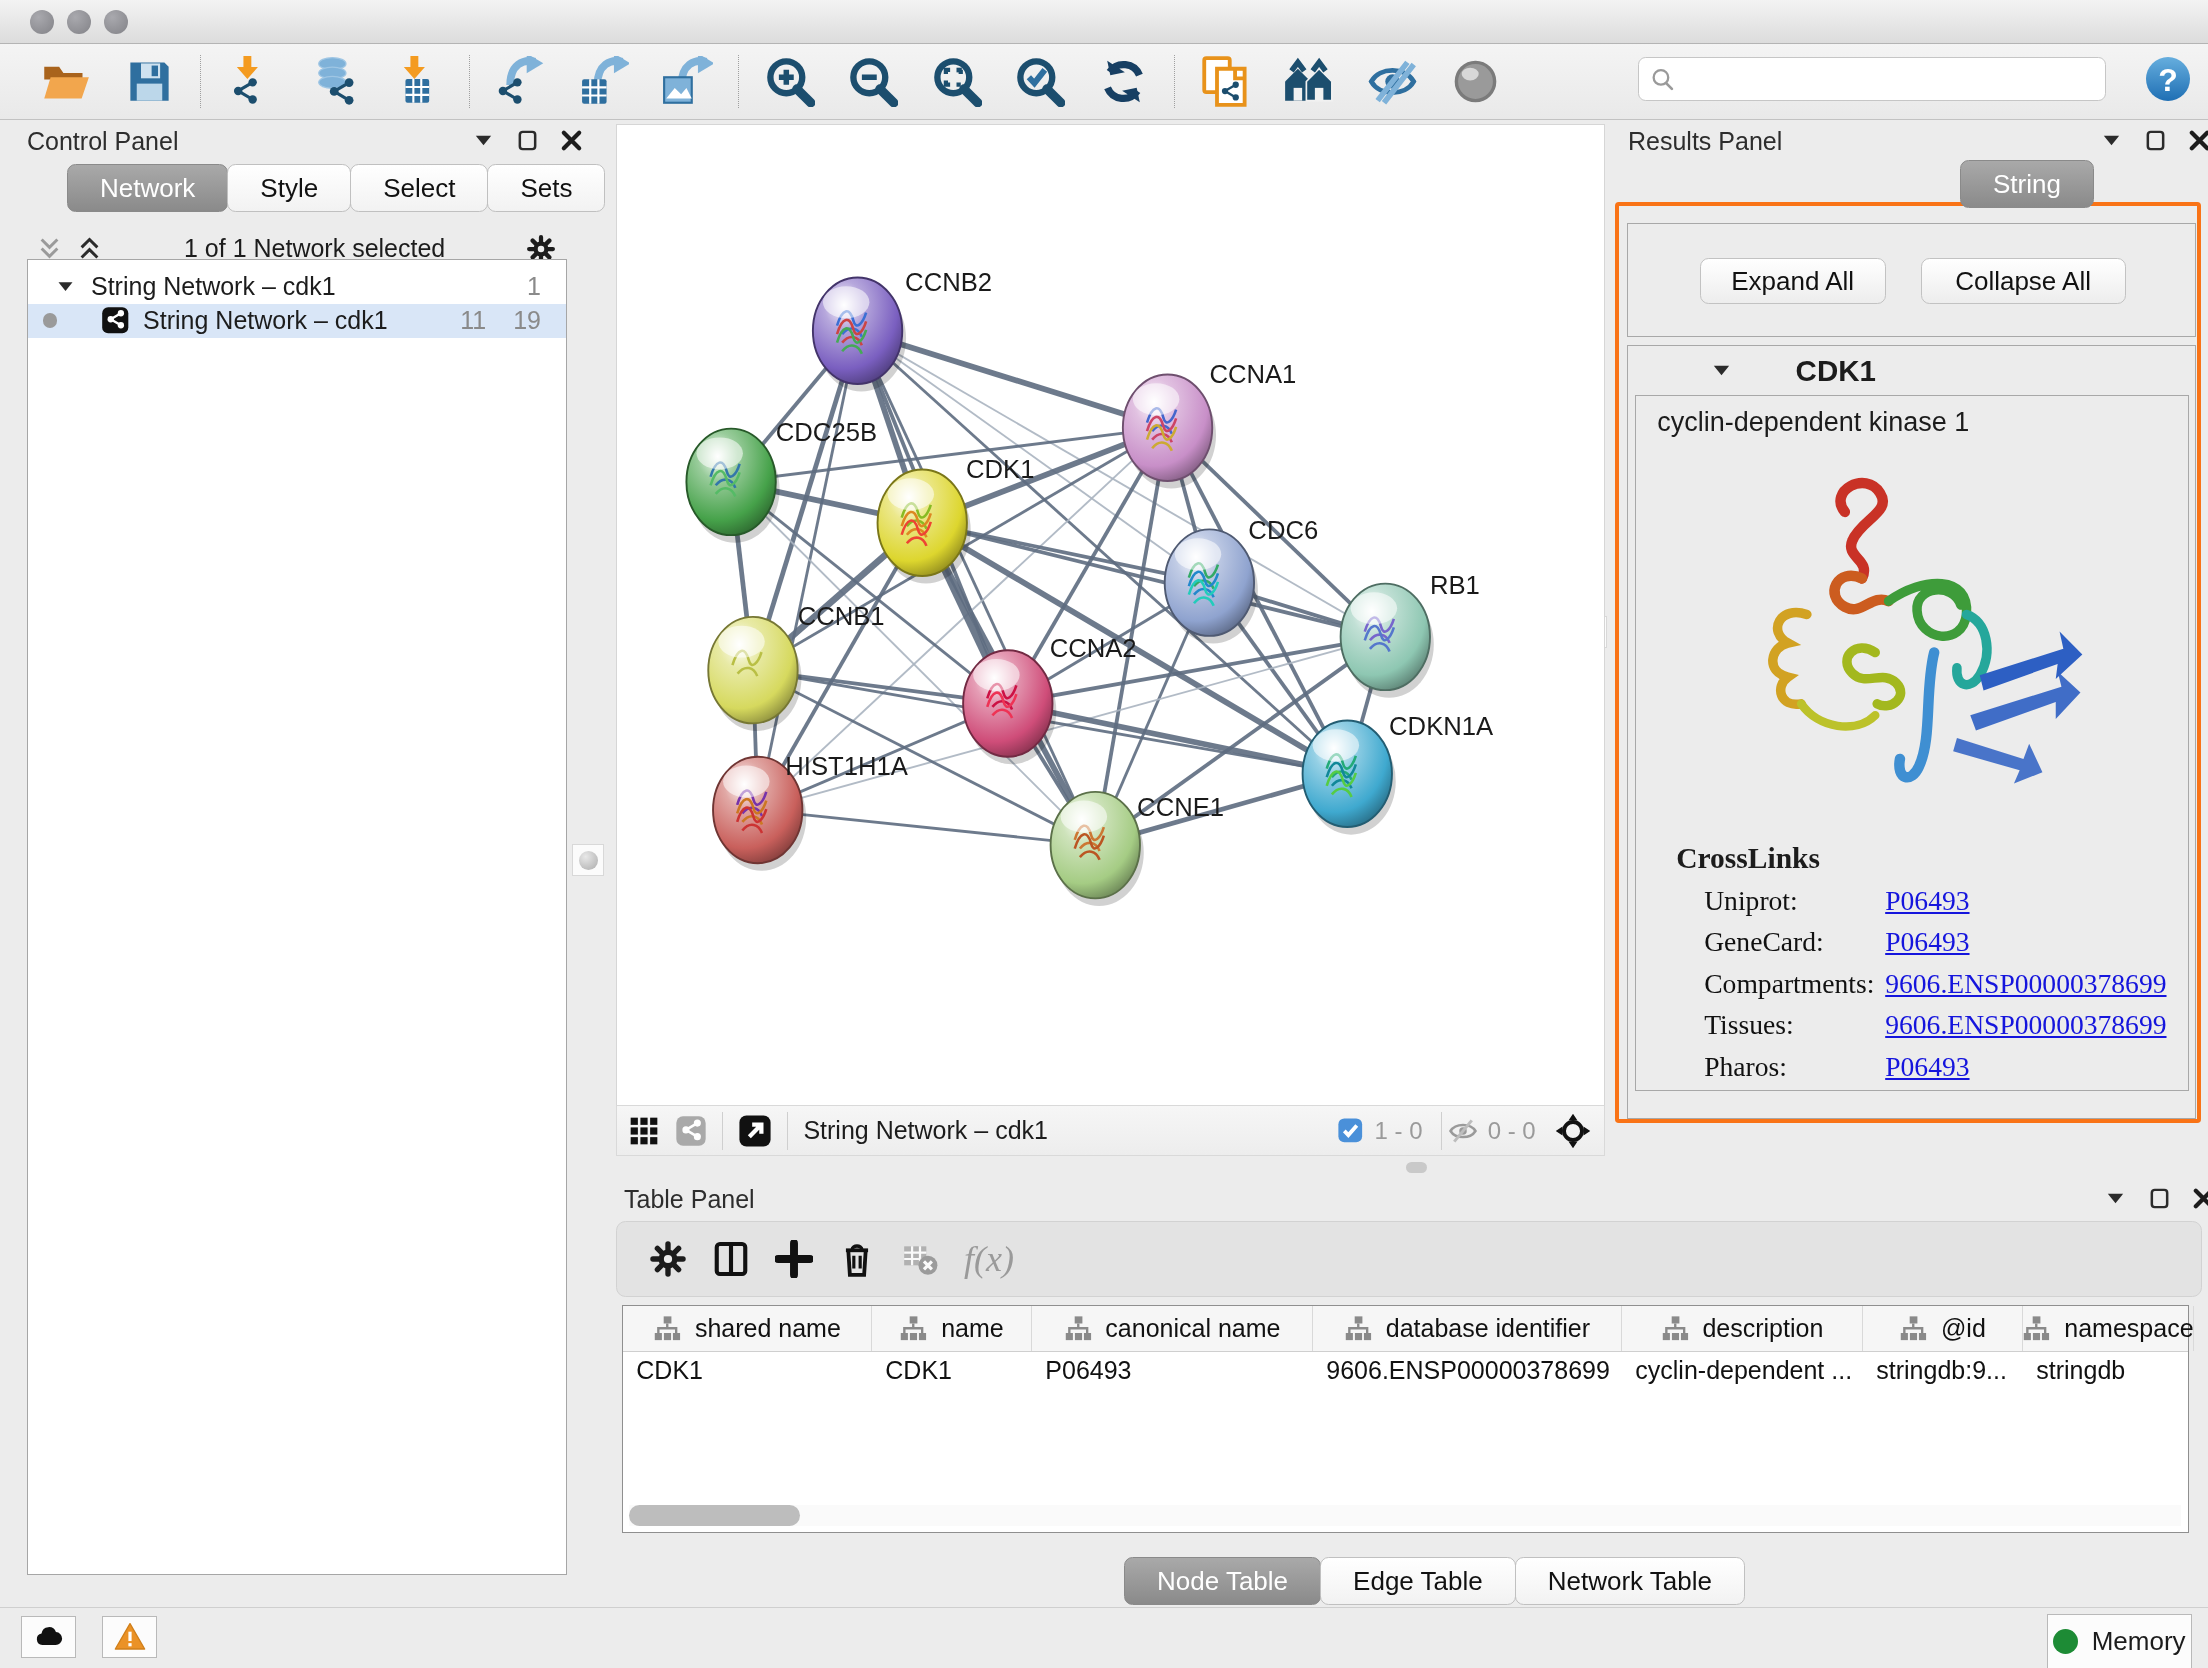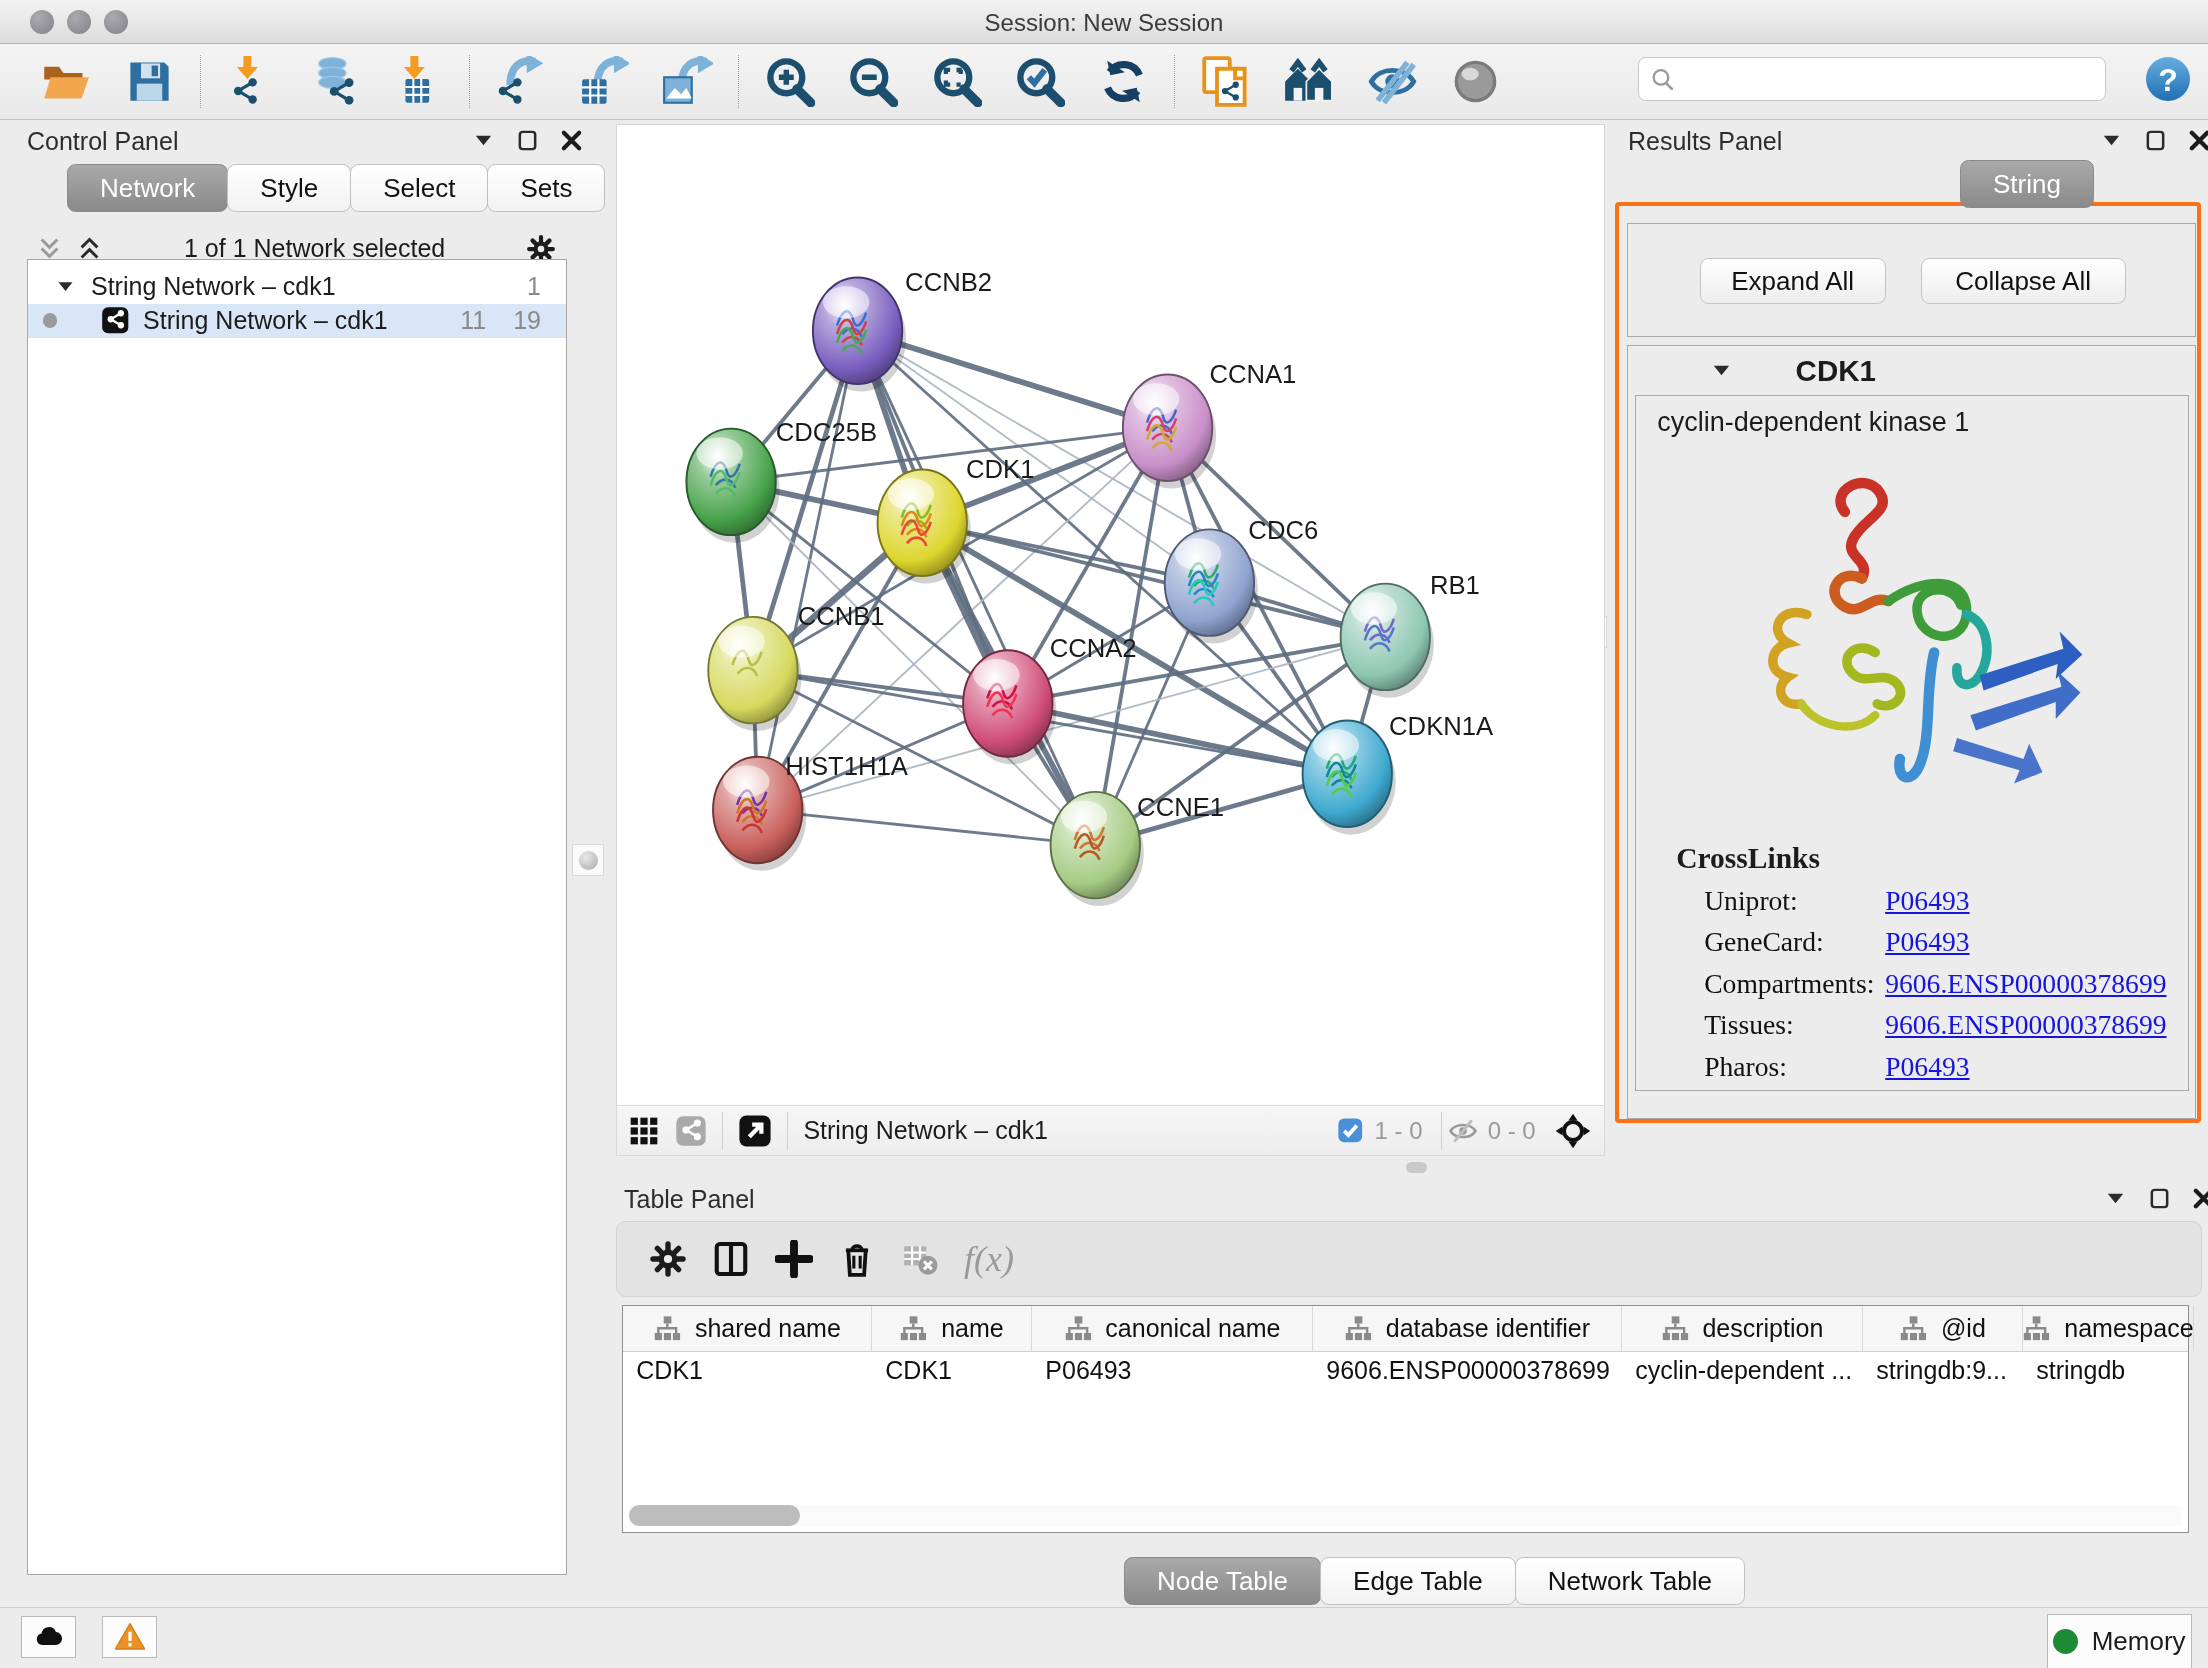--- a/index.html
+++ b/index.html
@@ -329,21 +329,20 @@
     <rect x="10.8" y="8" width="2.4" height="7" fill="#fff"></rect>
         <rect x="10.8" y="16.6" width="2.4" height="2.4" fill="#fff"></rect>
   </symbol>
 </defs>
 </svg>
 
 <div class="titlebar">
   <div class="traffic" style="left:29.5px"></div>
   <div class="traffic" style="left:67px"></div>
   <div class="traffic" style="left:104px"></div>
-  <div class="win-title">Session: New Session</div>
 </div>
 
 <div class="toolbar" id="main-toolbar">
   <div style="width:38px"></div>
 
 <div class="tb-group">
       <div class="tb-btn">
         <svg viewBox="0 0 54 54" width="51" height="51">
           <use href="#icon-open-session"></use>
         </svg>

